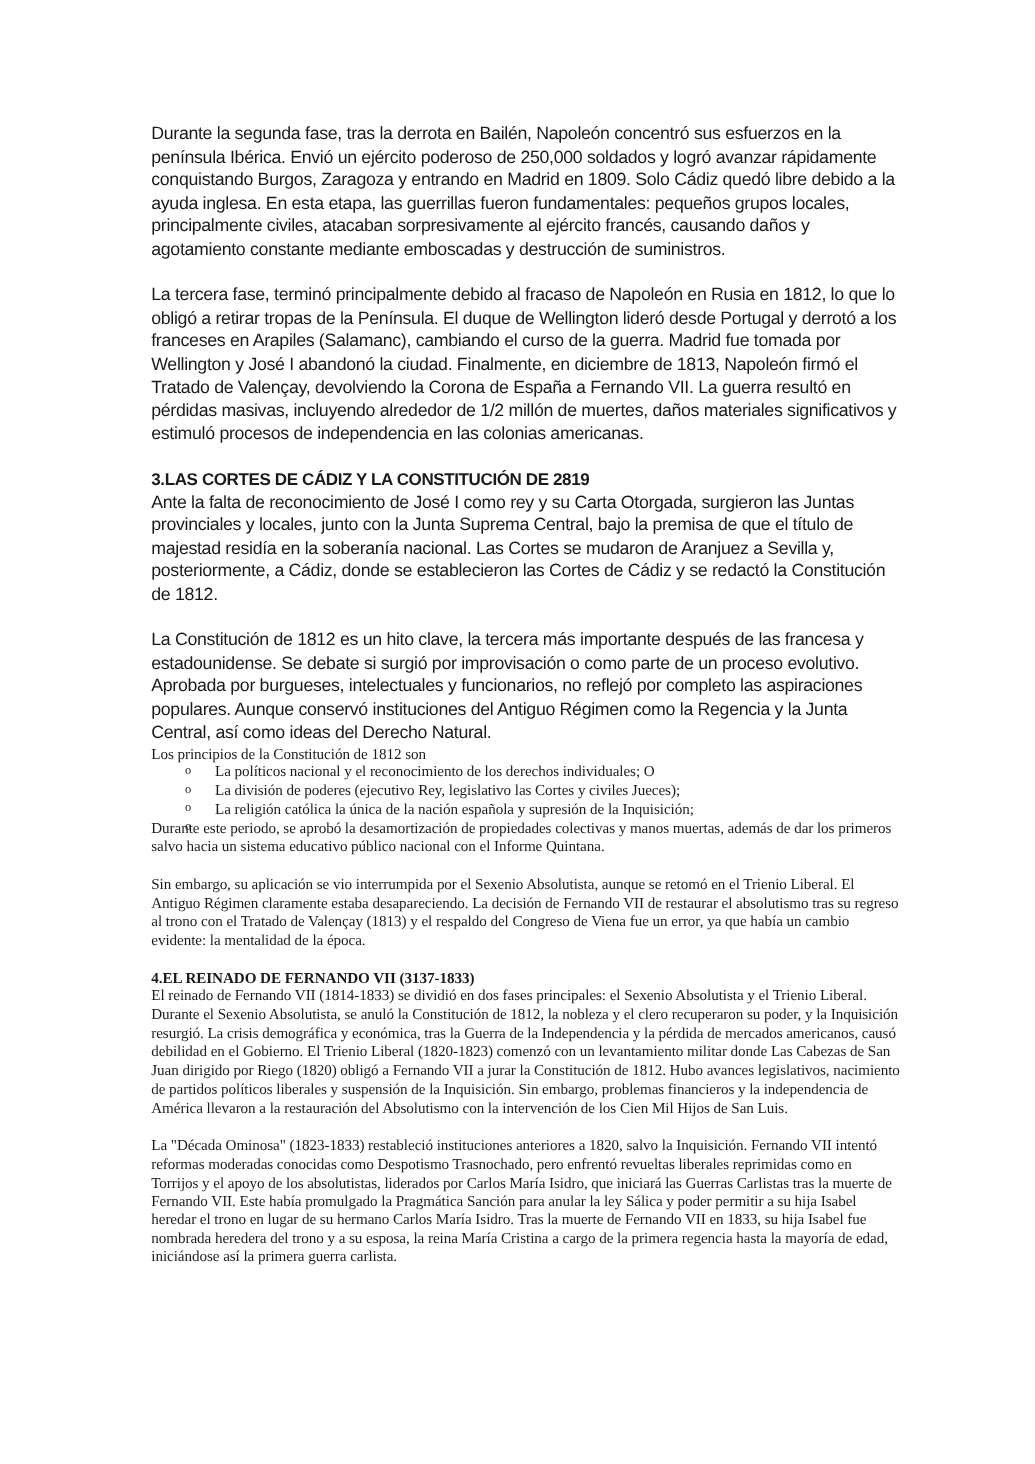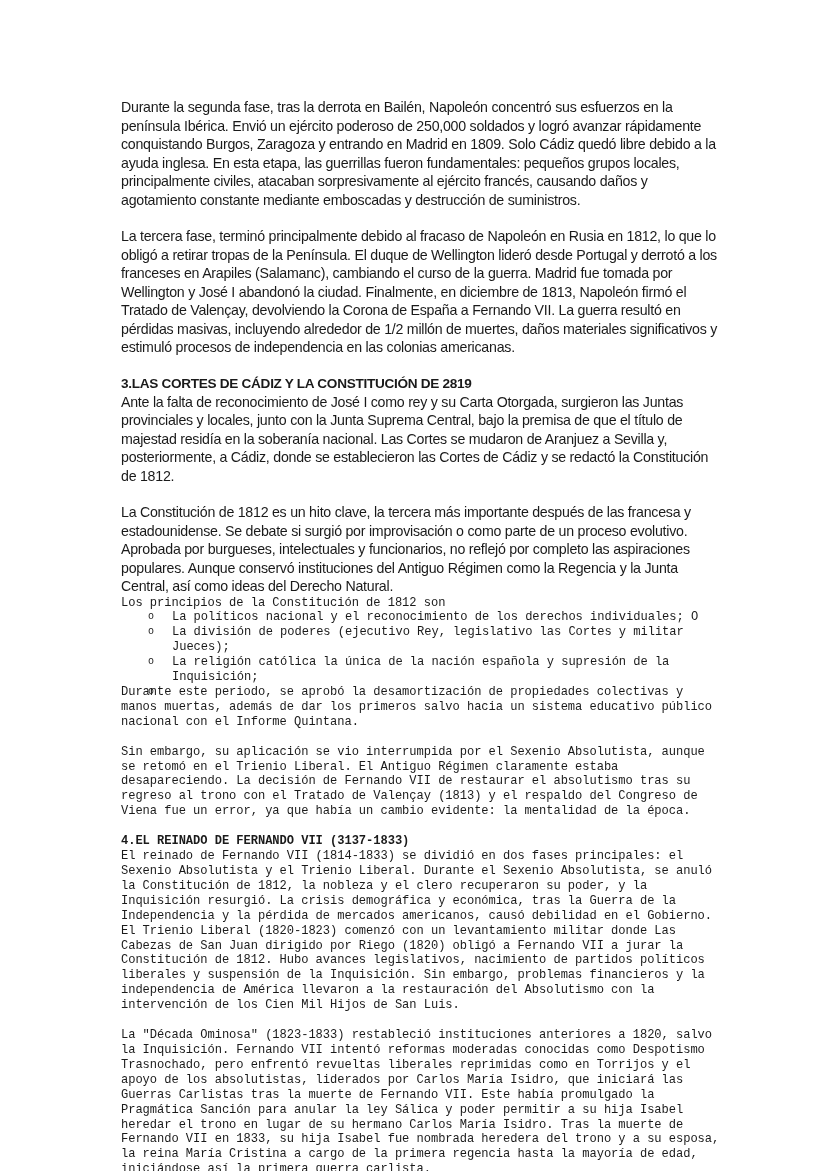--- a/index.html
+++ b/index.html
@@ -1,19 +1,19 @@
 <!DOCTYPE html>
 <html><head>
   <meta charset="utf-8">
   <style>
     html, body { margin: 0; padding: 0; background: #ffffff; }
     body { width: 828px; height: 1171px; position: relative; overflow: hidden; color: #1a1a1a; }
     .page { position: absolute; left: 121px; top: 98px; width: 600px; }
     .calibri { font-family: "Liberation Sans", sans-serif; font-size: 14.2px; line-height: 18.5px; letter-spacing: -0.25px; }
-    .arial { font-family: Liberation Mono, monospace; font-size: 12.1px; line-height: 14.9px; letter-spacing: -0.05px; }
+    .arial { font-family: Liberation Serif, serif; font-size: 12.1px; line-height: 14.9px; letter-spacing: -0.05px; }
     p { margin: 0; }
     .gap-lg { height: 18px; }
     .gap-md { height: 15px; }
     .heading-c { font-weight: bold; font-size: 13.6px; line-height: 18px; letter-spacing: -0.3px; }
     .heading-a { font-weight: bold; font-size: 12.1px; line-height: 14.9px; }
     ul.principles { list-style: none; margin: 0; padding: 0 0 0 27px; }
     ul.principles li { position: relative; padding-left: 24px; }
     ul.principles li .bullet { position: absolute; left: 0; top: 0; font-size: 10px; }
   </style>
 </head>
@@ -32,21 +32,21 @@
   <p class="calibri">La Constitución de 1812 es un hito clave, la tercera más importante después de las francesa y estadounidense. Se debate si surgió por improvisación o como parte de un proceso evolutivo. Aprobada por burgueses, intelectuales y funcionarios, no reflejó por completo las aspiraciones populares. Aunque conservó instituciones del Antiguo Régimen como la Regencia y la Junta Central, así como ideas del Derecho Natural.</p>
 
   <p class="arial">Los principios de la Constitución de 1812 son</p>
   <ul class="principles arial">
     <li>
       <span class="bullet">o</span>
       <span>La políticos nacional y el reconocimiento de los derechos individuales; O</span>
     </li>
     <li>
       <span class="bullet">o</span>
-      <span>La división de poderes (ejecutivo Rey, legislativo las Cortes y militar Jueces);</span>
+      <span>La división de poderes (ejecutivo Rey, legislativo las Cortes y civiles Jueces);</span>
     </li>
     <li>
       <span class="bullet">o</span>
       <span>La religión católica la única de la nación española y supresión de la Inquisición;</span>
     </li>
     <li>
       <span class="bullet">o</span>
     </li>
   </ul>
   <p class="arial">Durante este periodo, se aprobó la desamortización de propiedades colectivas y manos muertas, además de dar los primeros salvo hacia un sistema educativo público nacional con el Informe Quintana.</p>

